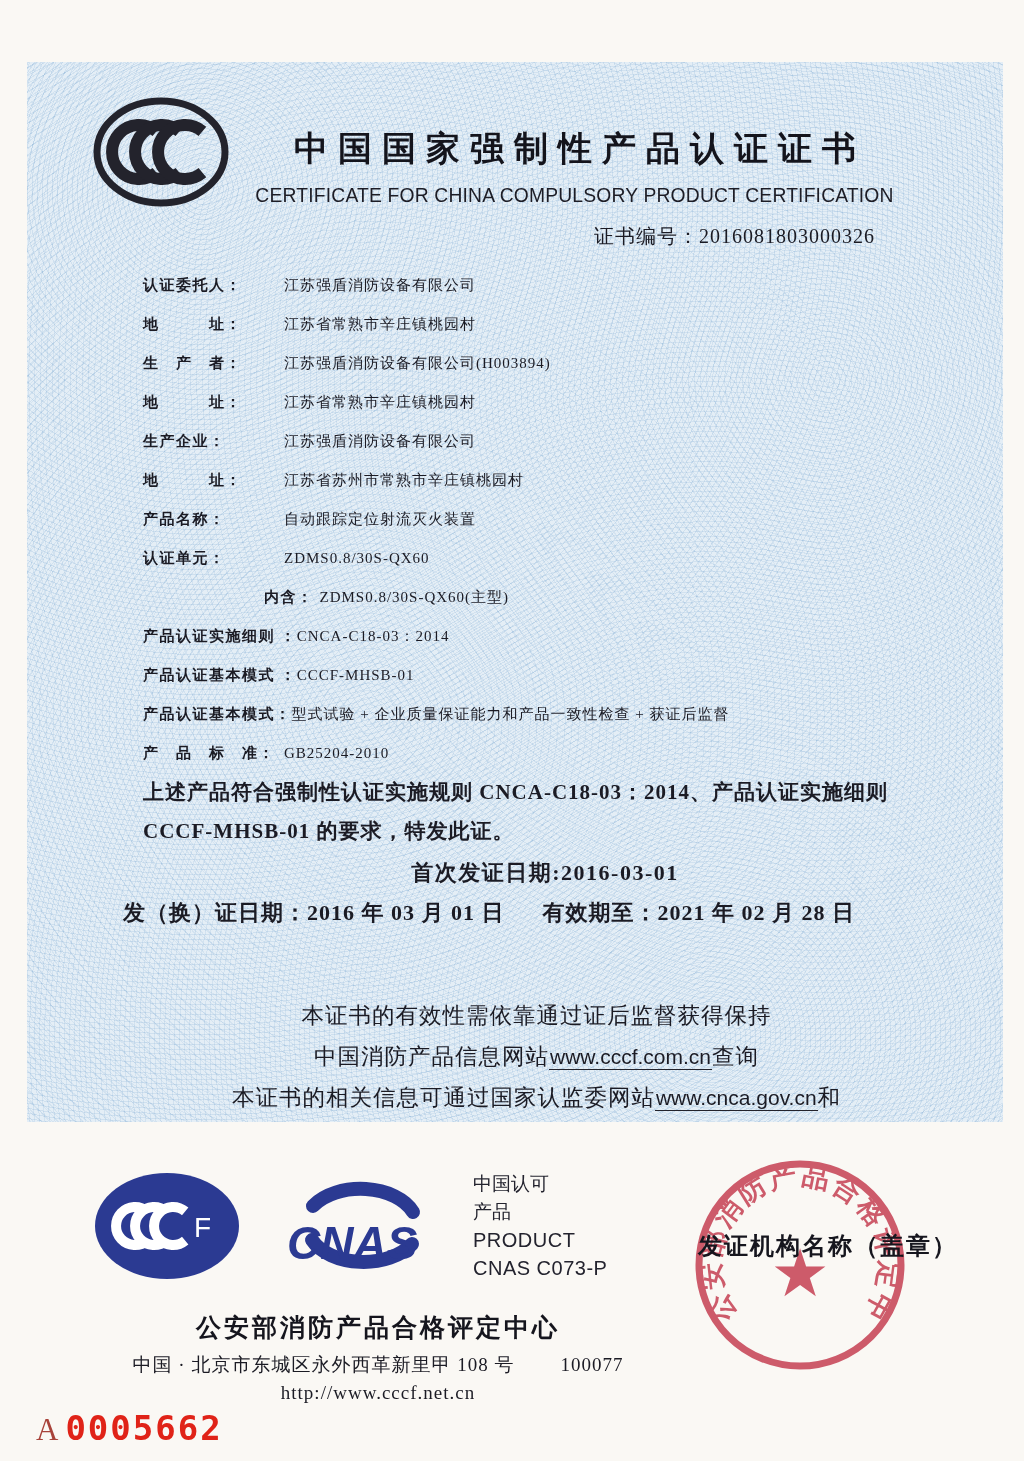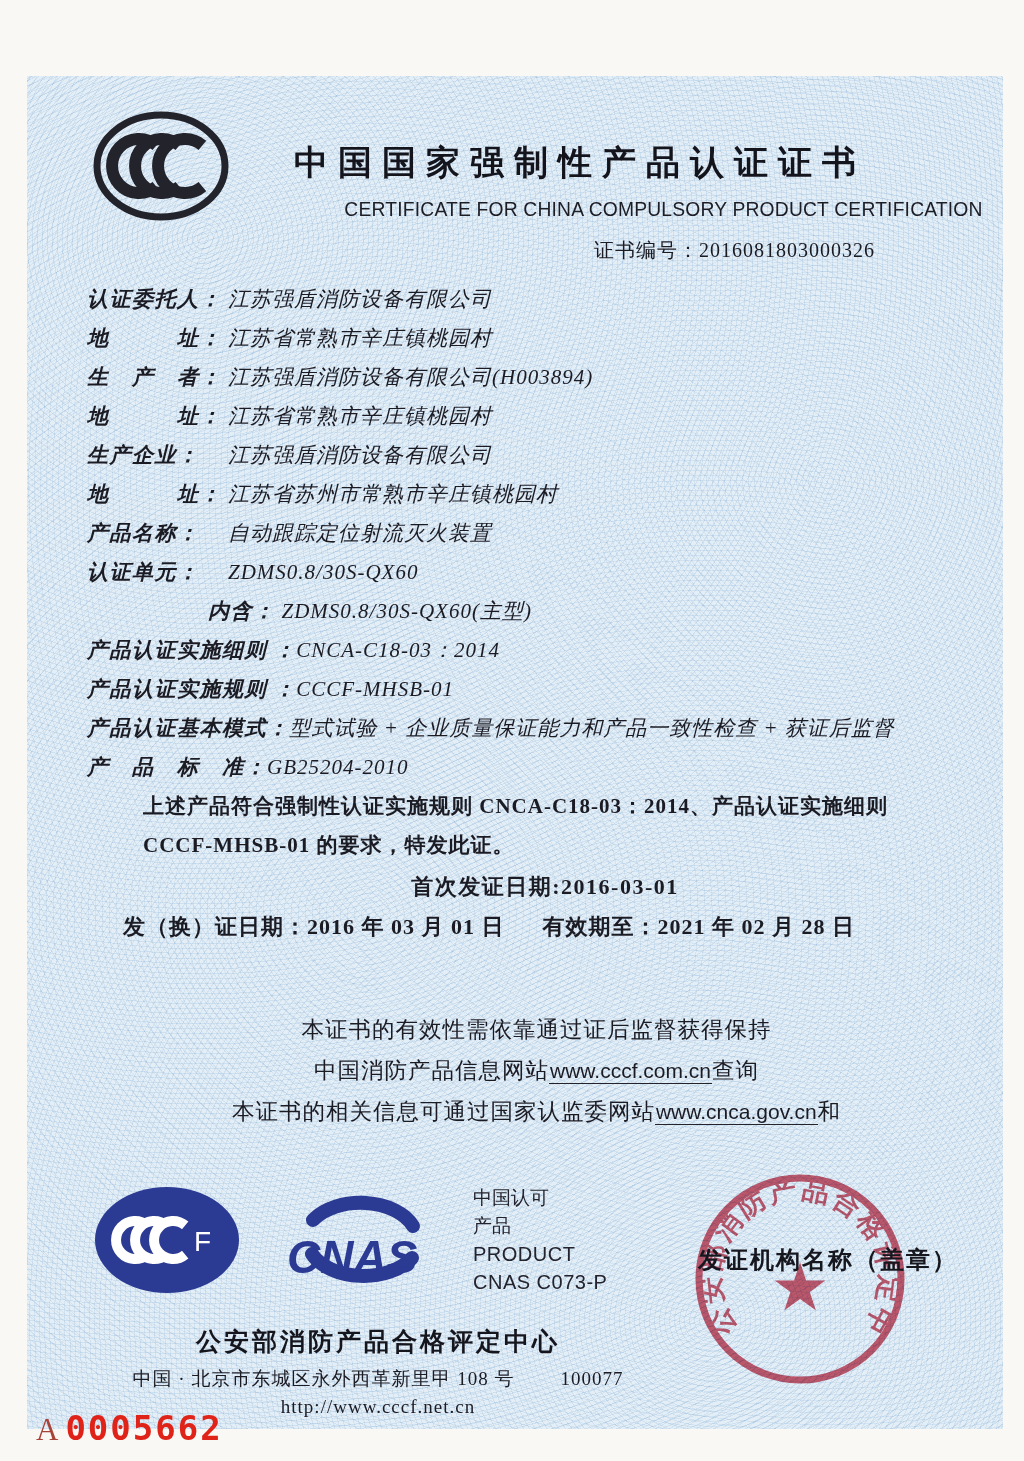--- a/index.html
+++ b/index.html
@@ -8,51 +8,50 @@
     font-family:"Liberation Serif", serif;
     background:#faf8f4;
     color:#1b1b24;
     position:relative;
     overflow:hidden;
   }
   .page { position:absolute; inset:0; }
 
   
   .panel {
-    position:absolute; left:27px; top:62px; width:976px; height:1353px;
+    position:absolute; left:27px; top:62px; width:976px; height:1060px;
     background-color:#e4eef6;
     background-image:
       repeating-radial-gradient(circle at 18% 12%, rgba(96,150,200,.16) 0 1px, rgba(0,0,0,0) 1px 5px),
       repeating-radial-gradient(circle at 82% 30%, rgba(96,150,200,.13) 0 1px, rgba(0,0,0,0) 1px 6px),
       repeating-radial-gradient(circle at 35% 62%, rgba(96,150,200,.12) 0 1px, rgba(0,0,0,0) 1px 7px),
       repeating-radial-gradient(circle at 70% 92%, rgba(96,150,200,.14) 0 1px, rgba(0,0,0,0) 1px 5px);
-    margin-top: 14px;
   }
 
   .header { position:relative; padding-top:66px; }
   .ccc-mark { position:absolute; left:60px; top:32px; width:148px; height:116px; }
 
   .title-cn {
     text-align:center; padding-left:130px;
     font-size:34px; font-weight:700; letter-spacing:10px; line-height:42px;
     color:#14141c;
   }
   .title-en {
-    text-align:right; padding-left:120px; margin-top:12px;
+    text-align:center; padding-left:120px; margin-top:12px;
     font-family:"Liberation Sans", sans-serif;
     font-size:20.5px; line-height:25px; color:#1d1d26;
   }
   .title-en > span { display:inline-block; transform:scaleX(.94); transform-origin:center; letter-spacing:.2px; }
   .cert-no {
     margin-top:16px; text-align:right; padding-right:128px;
     font-size:20px; letter-spacing:1px; line-height:27px;
   }
 
   
-  .rows { margin-top:16px; padding:0 42px 0 60px; font-size:21px;font-style:italic; }
+  .rows { margin-top:16px; padding:0 42px 0 116px; font-size:15px; }
   .row { line-height:39px; letter-spacing:1px; }
   .row .lbl { display:inline-block; min-width:141px; font-weight:700; letter-spacing:1.5px; }
   .row.indent { padding-left:121px; }
   .row.indent .lbl { min-width:0; margin-right:6px; }
   .row .val { letter-spacing:1px; }
 
   .statement {
     padding:0 60px 0 116px; font-size:21px; font-weight:700;
     line-height:39px; letter-spacing:1px;
   }
@@ -119,21 +118,21 @@
       <div class="row"><span class="lbl">认证委托人：</span><span class="val">江苏强盾消防设备有限公司</span></div>
       <div class="row"><span class="lbl">地　　　址：</span><span class="val">江苏省常熟市辛庄镇桃园村</span></div>
       <div class="row"><span class="lbl">生　产　者：</span><span class="val">江苏强盾消防设备有限公司(H003894)</span></div>
       <div class="row"><span class="lbl">地　　　址：</span><span class="val">江苏省常熟市辛庄镇桃园村</span></div>
       <div class="row"><span class="lbl">生产企业：</span><span class="val">江苏强盾消防设备有限公司</span></div>
       <div class="row"><span class="lbl">地　　　址：</span><span class="val">江苏省苏州市常熟市辛庄镇桃园村</span></div>
       <div class="row"><span class="lbl">产品名称：</span><span class="val">自动跟踪定位射流灭火装置</span></div>
       <div class="row"><span class="lbl">认证单元：</span><span class="val">ZDMS0.8/30S-QX60</span></div>
       <div class="row indent"><span class="lbl">内含：</span><span class="val">ZDMS0.8/30S-QX60(主型)</span></div>
       <div class="row"><span class="lbl">产品认证实施细则 ：</span><span class="val">CNCA-C18-03：2014</span></div>
-      <div class="row"><span class="lbl">产品认证实施规则 ：</span><span class="val">CCCF-MHSB-01</span></div>
+      <div class="row"><span class="lbl">产品认证基本模式 ：</span><span class="val">CCCF-MHSB-01</span></div>
       <div class="row"><span class="lbl">产品认证基本模式：</span><span class="val">型式试验 + 企业质量保证能力和产品一致性检查 + 获证后监督</span></div>
       <div class="row"><span class="lbl">产　品　标　准：</span><span class="val">GB25204-2010</span></div>
     </div>
 
     <div class="statement">上述产品符合强制性认证实施规则 CNCA-C18-03：2014、产品认证实施细则 CCCF-MHSB-01 的要求，特发此证。</div>
 
     <div class="first-issue">首次发证日期:2016-03-01</div>
 
     <div class="issue-line">
       <span>发（换）证日期：2016 年 03 月 01 日</span><span class="valid">有效期至：2021 年 02 月 28 日</span>

